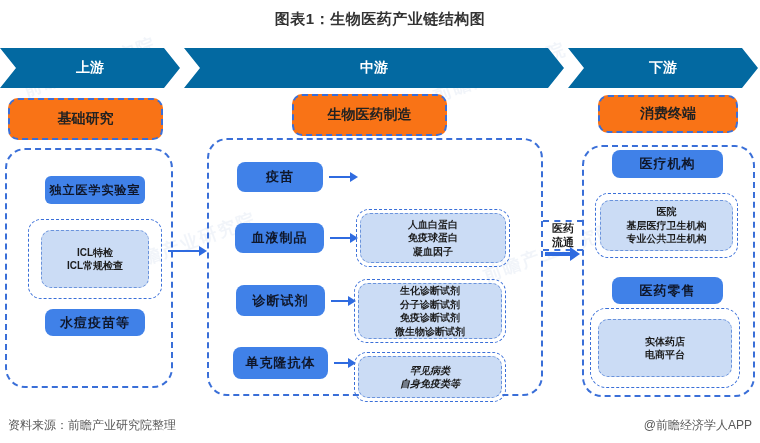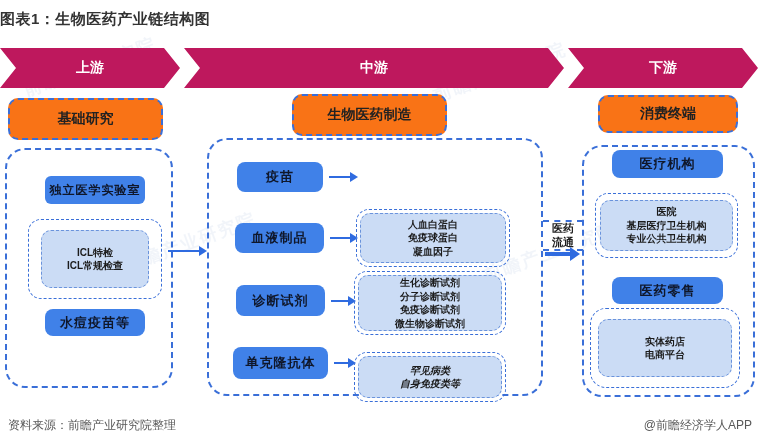--- a/index.html
+++ b/index.html
@@ -1,23 +1,23 @@
 <!DOCTYPE html>
 <html><head>
 <meta charset="utf-8">
 <style>
   * { margin:0; padding:0; box-sizing:border-box; }
   body { font-family: "Liberation Sans", "DejaVu Sans", sans-serif; background:#fff; }
   .canvas { position:relative; width:760px; height:443px; background:#fff; overflow:hidden; }
 
-  .title { position:absolute; top:10px; left:0; width:100%; text-align:left;
+  .title { position:absolute; top:10px; left:0; width:100%; text-align:center;
            font-size:15px; font-weight:bold; color:#333; letter-spacing:0.5px; }
 
   
-  .chev { position:absolute; top:48px; height:40px; background:#be185d;
+  .chev { position:absolute; top:48px; height:40px; background:#0369a1;
           display:flex; align-items:center; justify-content:center;
           color:#fff; font-size:14px; font-weight:600;
           clip-path: polygon(0 0, calc(100% - 16px) 0, 100% 50%, calc(100% - 16px) 100%, 0 100%, 16px 50%); }
   .chev1 { left:0; width:180px; }
   .chev2 { left:184px; width:380px; }
   .chev3 { left:568px; width:190px; }
 
   
   .col-header { position:absolute; background:#f97316; border:2px dashed #3A6FD8; border-radius:10px;
                 display:flex; align-items:center; justify-content:center;
@@ -108,21 +108,21 @@
   <div class="blue-box" style="left:235px; top:223px; width:89px; height:30px;">血液制品</div>
   <div class="arrow" style="left:330px; top:237px; width:21px;"></div>
   <div class="dash-wrap" style="left:356px; top:209px; width:154px; height:58px;">
     <div class="light-box light-inset">人血白蛋白
 免疫球蛋白
 凝血因子</div>
   </div>
 
   <div class="blue-box" style="left:236px; top:285px; width:89px; height:31px;">诊断试剂</div>
   <div class="arrow" style="left:331px; top:300px; width:18px;"></div>
-  <div class="dash-wrap" style="left:354px; top:271px; width:152px; height:64px;">
+  <div class="dash-wrap" style="left:354px; top:279px; width:152px; height:64px;">
     <div class="light-box light-inset">生化诊断试剂
 分子诊断试剂
 免疫诊断试剂
 微生物诊断试剂</div>
   </div>
 
   <div class="blue-box" style="left:233px; top:347px; width:95px; height:32px;">单克隆抗体</div>
   <div class="arrow" style="left:334px; top:362px; width:15px;"></div>
   <div class="dash-wrap" style="left:354px; top:352px; width:152px; height:50px;font-style:italic;">
     <div class="light-box light-inset">罕见病类

